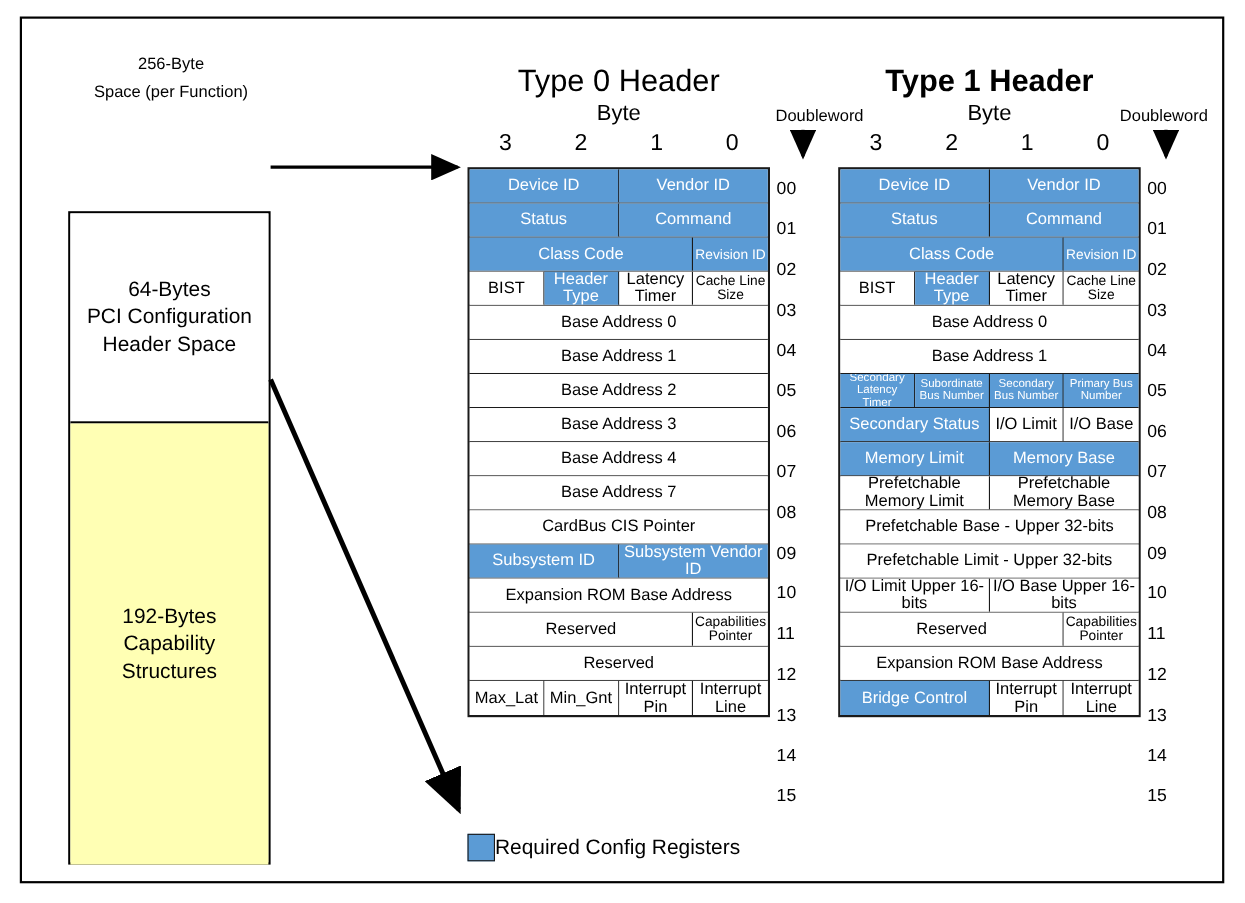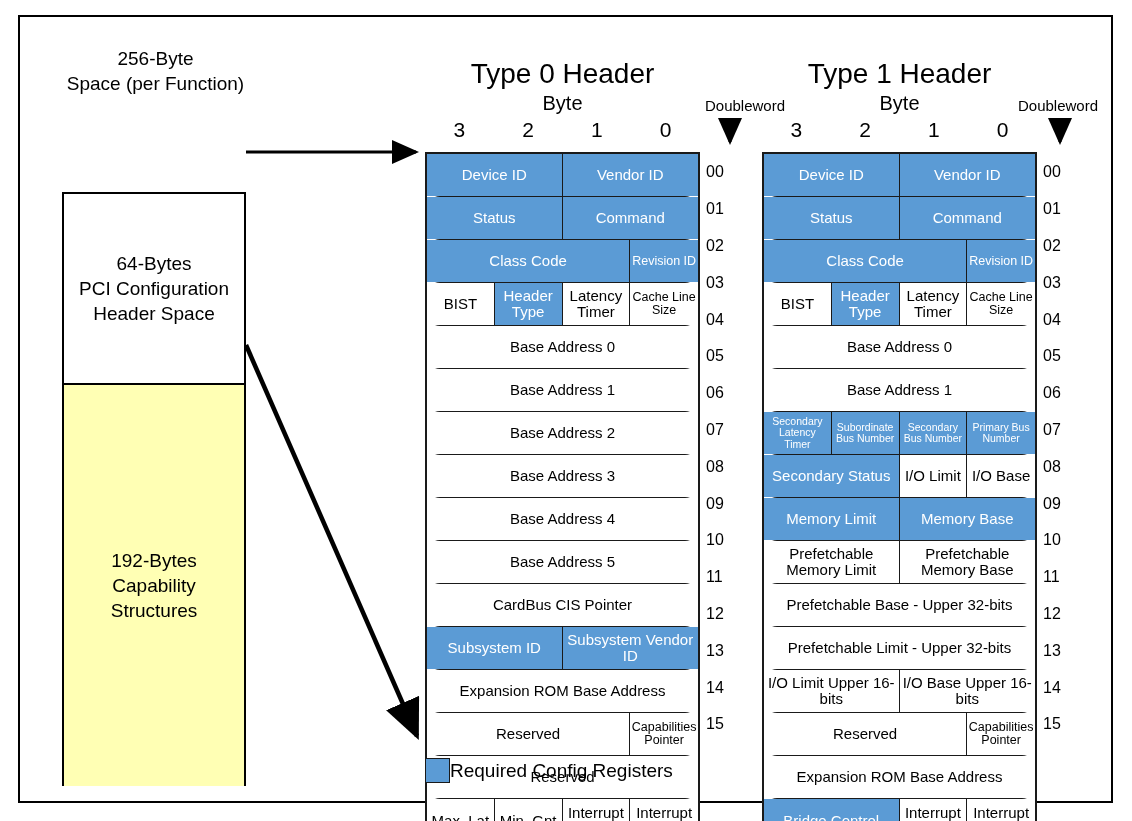--- a/index.html
+++ b/index.html
@@ -29,21 +29,21 @@
     box-sizing: border-box;
   }
 
   
   .left-caption {
     position: absolute;
     left: 38px;
     top: 46px;
     width: 235px;
     text-align: center;
-    font-size: 19px;
+    font-size: 15px;
     line-height: 25px;
   }
   .space-box {
     position: absolute;
     left: 62px;
     top: 152px;
     width: 184px;
     height: 594px;
     border: 2px solid #000000;
     box-sizing: border-box;
@@ -112,24 +112,23 @@
 
   .hdr-table {
     position: absolute;
     width: 275px;
     border: 2px solid #1a1a1a;
     box-sizing: border-box;
     background: #ffffff;
   }
   .hrow {
     display: flex;
-    height: 43px;
+    height: 31px;
     border-bottom: 1.5px solid #1a1a1a;
     box-sizing: border-box;
-    border-radius: 13px;
   }
   .hrow:last-child { border-bottom: none; }
   .cell {
     display: flex;
     align-items: center;
     justify-content: center;
     text-align: center;
     box-sizing: border-box;
     border-right: 1.5px solid #1a1a1a;
     font-size: 15px;
@@ -264,21 +263,21 @@
       <div class="hrow">
         <div class="cell w100 white">Base Address 2</div>
       </div>
       <div class="hrow">
         <div class="cell w100 white">Base Address 3</div>
       </div>
       <div class="hrow">
         <div class="cell w100 white">Base Address 4</div>
       </div>
       <div class="hrow">
-        <div class="cell w100 white">Base Address 5</div>
+        <div class="cell w100 white">Base Address 7</div>
       </div>
       <div class="hrow">
         <div class="cell w100 white">CardBus CIS Pointer</div>
       </div>
       <div class="hrow">
         <div class="cell w50 blue">Subsystem ID</div>
         <div class="cell w50 blue">Subsystem Vendor ID</div>
       </div>
       <div class="hrow">
         <div class="cell w100 white">Expansion ROM Base Address</div>
@@ -309,21 +308,21 @@
       <div class="dw-item">08</div>
       <div class="dw-item">09</div>
       <div class="dw-item">10</div>
       <div class="dw-item">11</div>
       <div class="dw-item">12</div>
       <div class="dw-item">13</div>
       <div class="dw-item">14</div>
       <div class="dw-item">15</div>
     </div>
 
-  <div class="tbl-title" style="left:762px; top:58px; width:275px;">Type 1 Header</div>
+  <div class="tbl-title" style="left:762px; top:58px; width:275px;font-weight:bold;">Type 1 Header</div>
   <div class="tbl-byte" style="left:762px; top:92px; width:275px;">Byte</div>
   <div class="tbl-dword" style="left:1018px; top:97px;">Doubleword</div>
   <svg class="arrow-svg">
     <line x1="1060" y1="118" x2="1060" y2="142" stroke="#000000" stroke-width="3" marker-end="url(#ah)"></line>
   </svg>
   <div class="byte-nums" style="left:762px; top:118px; width:275px;">
     <span>3</span>
     <span>2</span>
     <span>1</span>
     <span>0</span>

